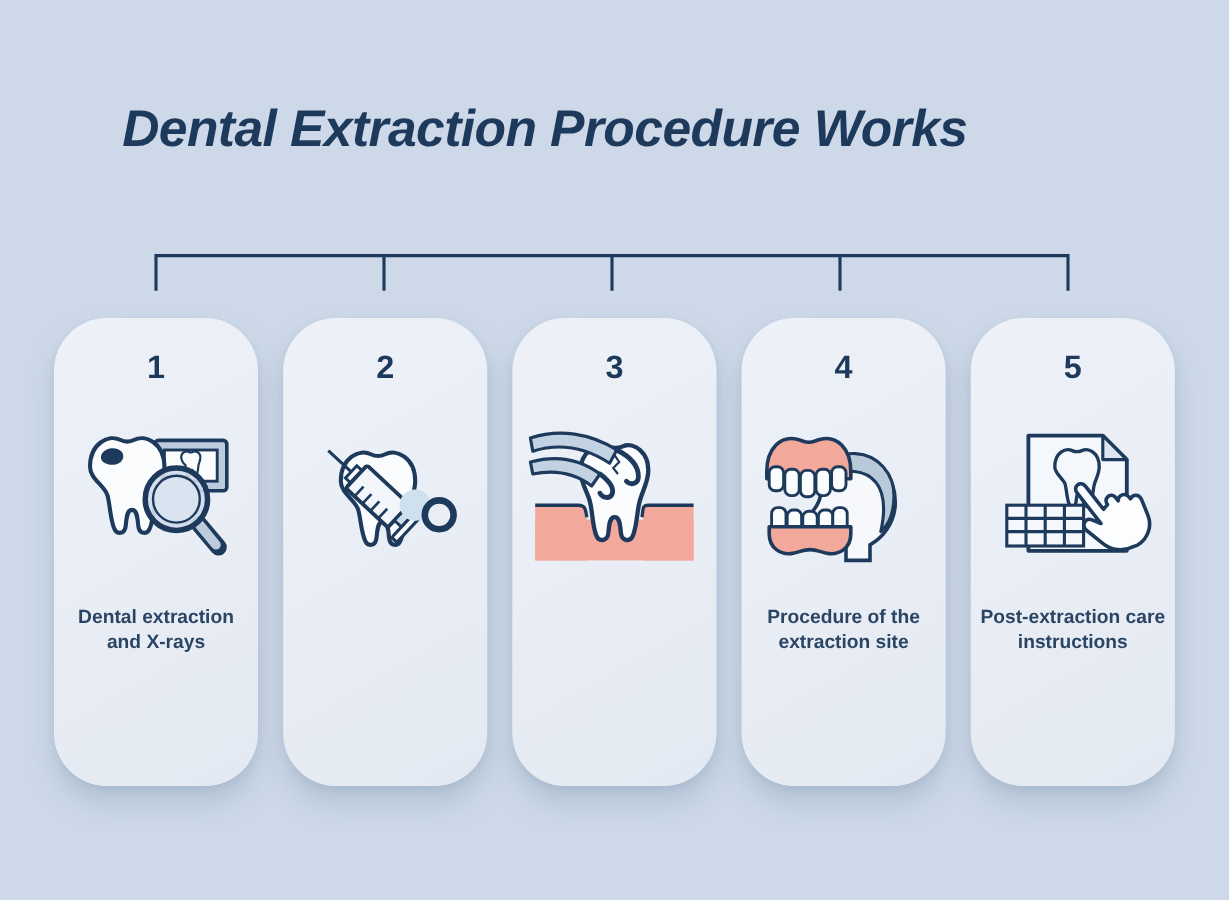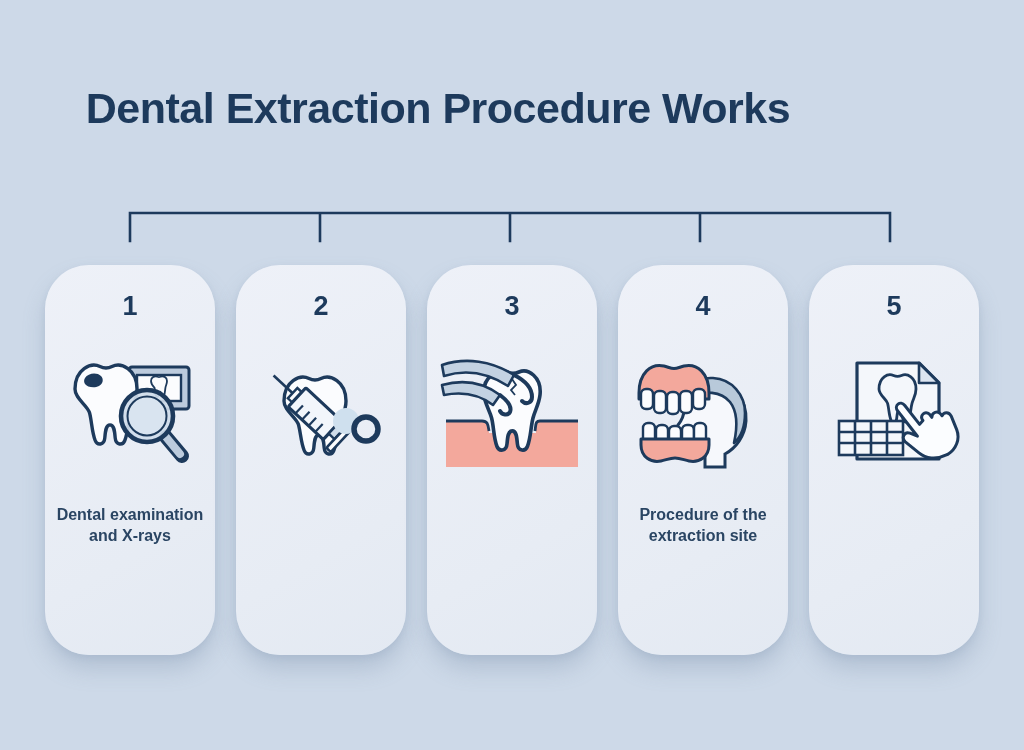--- a/index.html
+++ b/index.html
@@ -6,26 +6,27 @@
   html, body { width: 1024px; height: 750px; }
   body {
     position: relative;
     width: 1024px; height: 750px;
     background: #cdd9e8;
     font-family: "Liberation Sans", "DejaVu Sans", sans-serif;
     overflow: hidden;
   }
   .title {
     position: absolute;
-    top: 84px; left: 0; width: 876px;
+    top: 84px; left: 16px; width: 876px;
     text-align: center;
     font-size: 43px;
     font-weight: 700;
     letter-spacing: -0.5px;
     color: #1d3a5c;
+    font-style: italic;
   }
   .connector {
     position: absolute;
     top: 205px; left: 0;
     width: 1024px; height: 45px;
   }
   .cards {
     position: absolute;
     top: 265px; left: 45px;
     width: 934px; height: 390px;
@@ -87,21 +88,21 @@
         <path d="M12 34 C12 14 28 7 37 11.5 c3.5 1.8 8.5 1.8 12 0 C58 7 74 14 74 34 c0 10 -4.5 16 -6.6 24 c-2.3 9 -2.2 19 -5.6 27.5 c-2 5.2 -9 5 -9.6 -2.6 c-.6 -7.4 -1.2 -13 -5.2 -13 c-4 0 -4.6 5.6 -5.2 13 c-.6 7.6 -7.6 7.8 -9.6 2.6 C28.8 77 28.9 67 26.6 58 24.5 50 12 44 12 34 Z" fill="#fbfcfe" stroke="#1d3a5c" stroke-width="3.4" stroke-linejoin="round"></path>
 
         <path d="M22 23 c3 -5 12 -6 16 -2 c3 3 2 8 -2 10 c-5 2.6 -12 1 -14 -2 c-1.2 -1.8 -1.2 -4 0 -6 Z" fill="#1d3a5c"></path>
 
         <line x1="103" y1="82" x2="119" y2="101" stroke="#1d3a5c" stroke-width="14" stroke-linecap="round"></line>
         <line x1="103" y1="82" x2="117" y2="99" stroke="#bccbdd" stroke-width="8" stroke-linecap="round"></line>
         <circle cx="84" cy="61" r="26" fill="#cfdcea" fill-opacity="0.92" stroke="#1d3a5c" stroke-width="4.6"></circle>
         <circle cx="84" cy="61" r="19.5" fill="#d9e4f0" stroke="#1d3a5c" stroke-width="2"></circle>
       </svg>
     </div>
-    <div class="card-caption">Dental examination and X-rays</div>
+    <div class="card-caption">Dental extraction and X-rays</div>
   </div>
 
   <div class="card">
     <div class="card-number">2</div>
     <div class="icon-wrap">
       <svg width="134" height="116" viewBox="0 0 134 116">
 
         <path d="M30 46 C30 26 46 19 55 23.5 c3.5 1.8 8.5 1.8 12 0 C76 19 92 26 92 46 c0 10 -4.5 16 -6.6 24 c-2.3 9 -2.2 17 -5.6 25.5 c-2 5.2 -9 5 -9.6 -2.6 c-.6 -7.4 -1.2 -13 -5.2 -13 c-4 0 -4.6 5.6 -5.2 13 c-.6 7.6 -7.6 7.8 -9.6 2.6 C46.8 87 46.9 79 44.6 70 42.5 62 30 56 30 46 Z" fill="#fbfcfe" stroke="#1d3a5c" stroke-width="3.4" stroke-linejoin="round"></path>
 
         <g transform="rotate(-47 62 60)">
@@ -194,15 +195,16 @@
           <line x1="60" y1="66" x2="60" y2="100"></line>
           <line x1="12" y1="77" x2="76" y2="77"></line>
           <line x1="12" y1="88" x2="76" y2="88"></line>
         </g>
 
         <g transform="rotate(-38 92 80)">
           <path d="M100 112 C90 110 83 103 81 94 L77 77 C76 71 83 68 86 73 L90 80 L90 48 C90 41 99 41 99 48 L99 72 L104 71 C104 65 112 64 113 70 L113 74 C116 70 122 72 122 77 L122 79 C126 77 130 80 129 85 L125 99 C122 109 112 114 103 113 Z" fill="#fbfdff" stroke="#1d3a5c" stroke-width="3" stroke-linejoin="round"></path>
         </g>
       </svg>
     </div>
+    <div class="card-caption">Post-extraction care instructions</div>
   </div>
 
 </div>
 
 </body></html>

